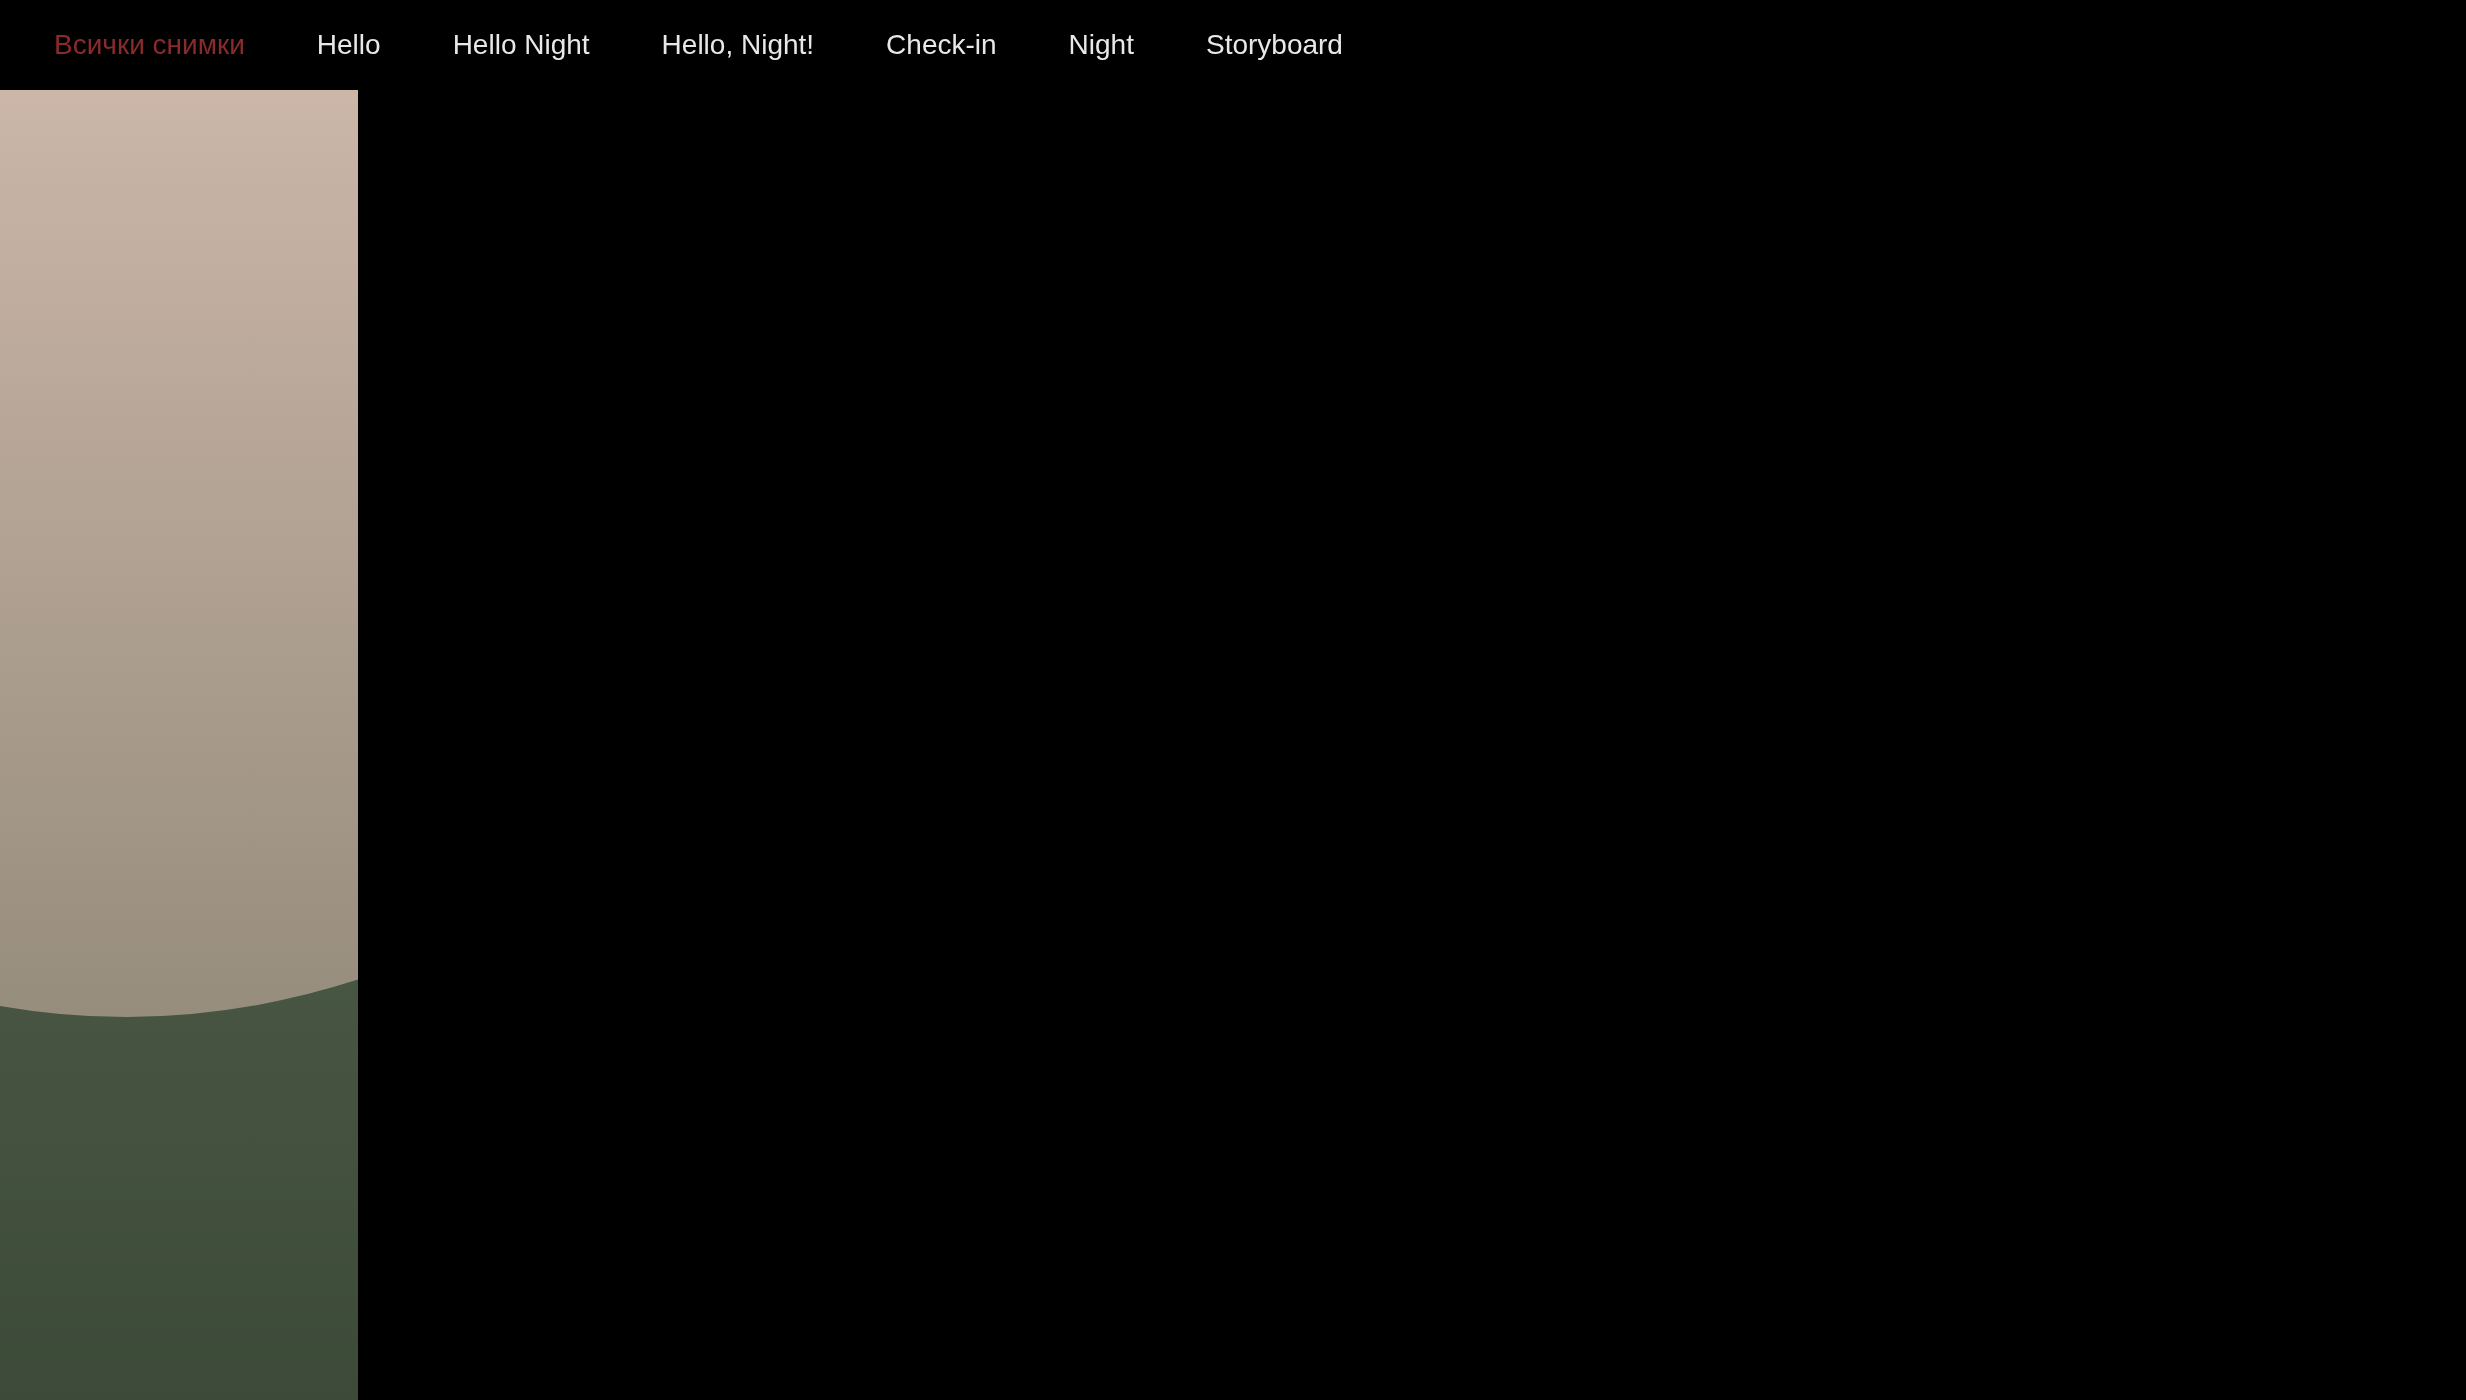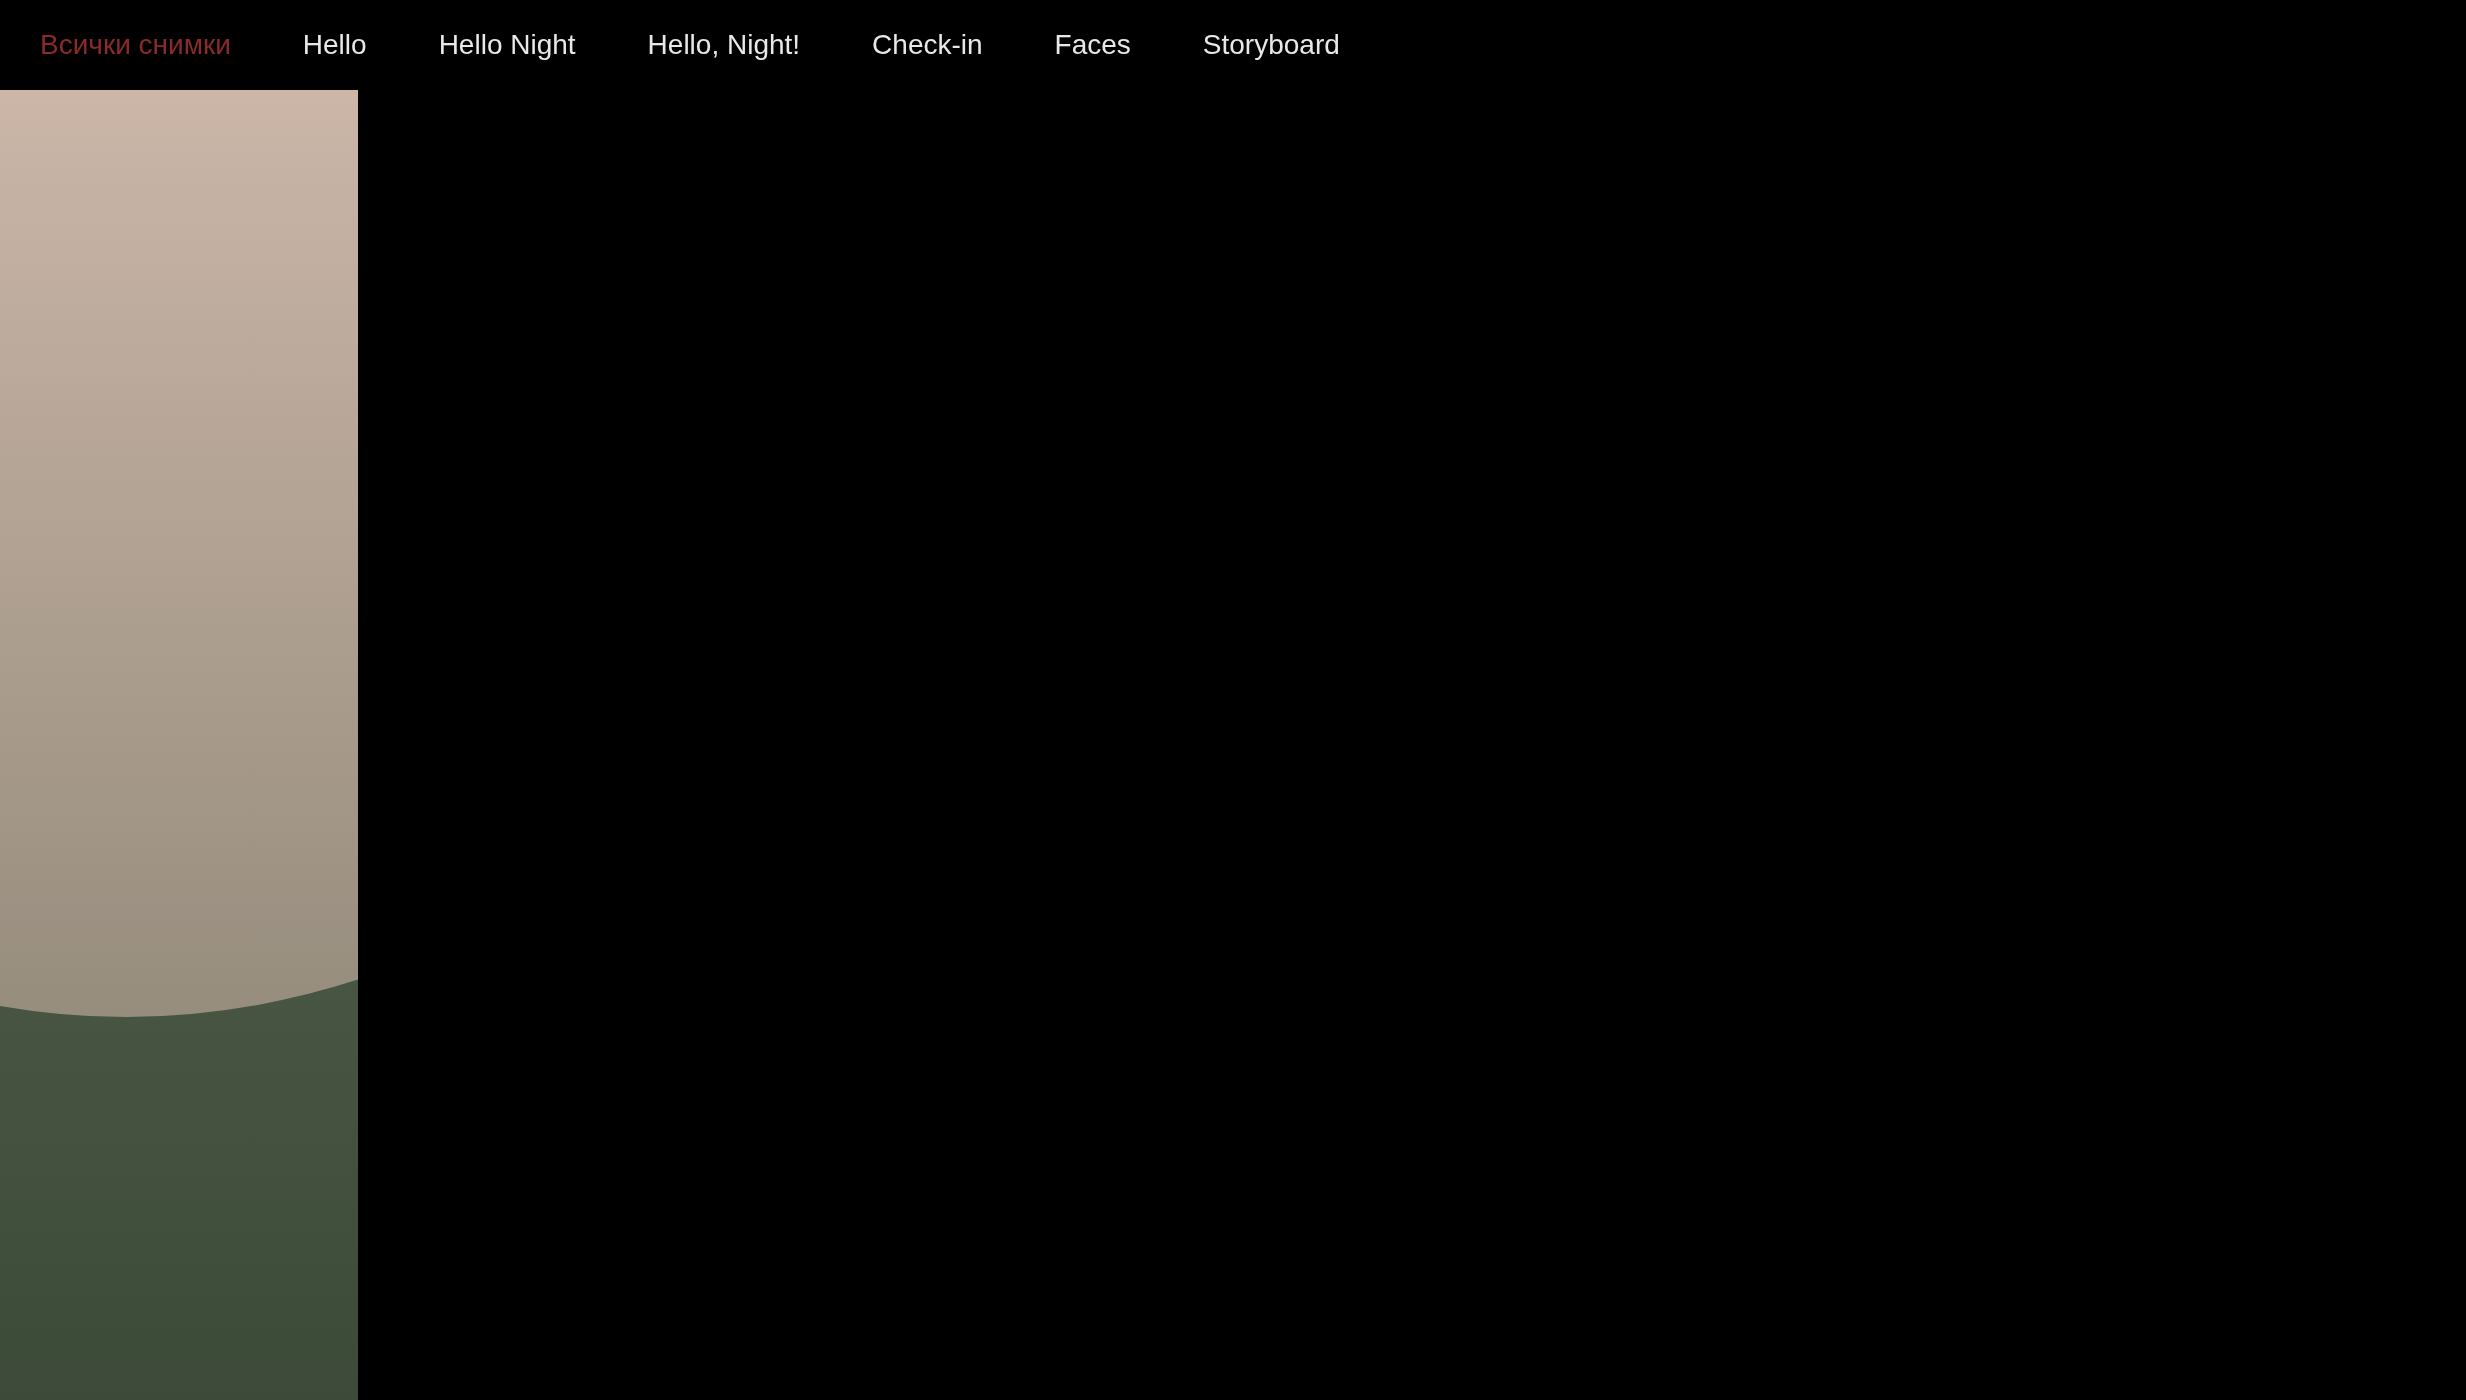--- a/index.html
+++ b/index.html
@@ -9,21 +9,21 @@
     font-family: "Segoe UI", "Helvetica Neue", Arial, sans-serif;
     color: #eee;
     overflow: hidden;
   }
 
   
   .nav {
     display: flex;
     align-items: center;
     height: 90px;
-    padding: 0 40px;
+    padding: 0 54px;
     gap: 72px;
     background: #000;
   }
   .nav-item {
     font-size: 28px;
     color: #e8e8e8;
     cursor: pointer;
     white-space: nowrap;
     font-weight: 300;
   }
@@ -53,21 +53,21 @@
 </style>
 </head>
 <body>
 
 <nav class="nav">
   <span class="nav-item active">Всички снимки</span>
   <span class="nav-item">Hello</span>
   <span class="nav-item">Hello Night</span>
   <span class="nav-item">Hello, Night!</span>
   <span class="nav-item">Check-in</span>
-  <span class="nav-item">Faces</span>
+  <span class="nav-item">Night</span>
   <span class="nav-item">Storyboard</span>
 </nav>
 
 <div class="gallery">
 
   <div class="tile h-270" style="grid-column:1;" title="misty mountain landscape with tree">
     <svg viewBox="0 0 358 270" preserveAspectRatio="xMidYMid slice">
       <defs>
         <linearGradient id="sky1" x1="0" y1="0" x2="0" y2="1">
           <stop offset="0" stop-color="#cbb6a8"></stop>

